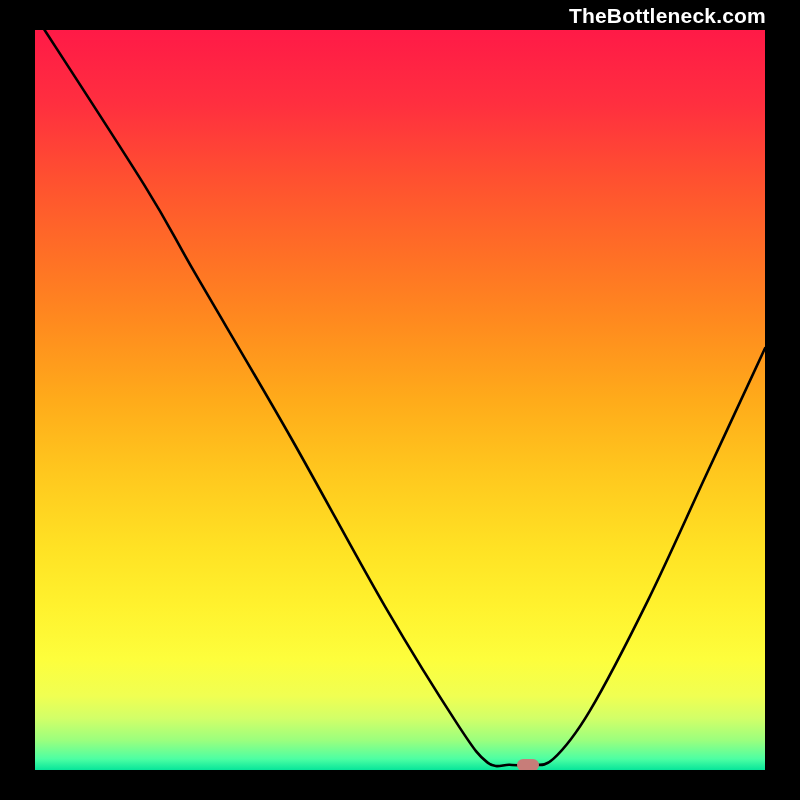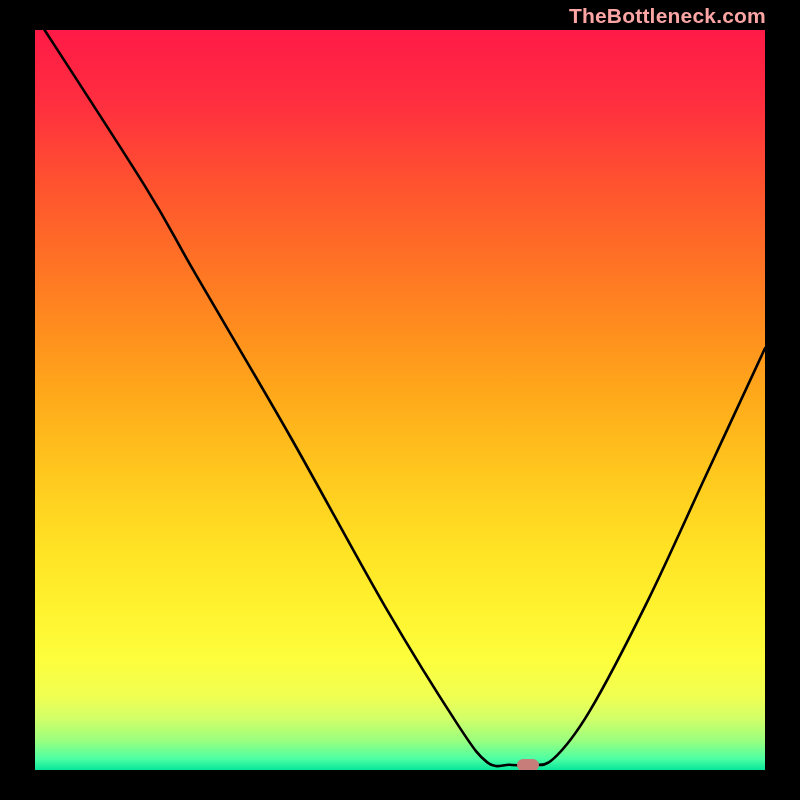--- a/index.html
+++ b/index.html
@@ -48,21 +48,21 @@
     background: #c77d79;
     transform: translate(-50%, -50%);
   }
   .watermark {
     position: absolute;
     top: 4px;
     right: 34px;
     font-family: Arial, Helvetica, sans-serif;
     font-size: 21px;
     font-weight: bold;
-    color: #fca5a5;
+    color: #ffffff;
     letter-spacing: 0.2px;
   }
 </style>
 </head>
 <body>
 
 <div class="frame">
 
   <div class="watermark">TheBottleneck.com</div>
 

